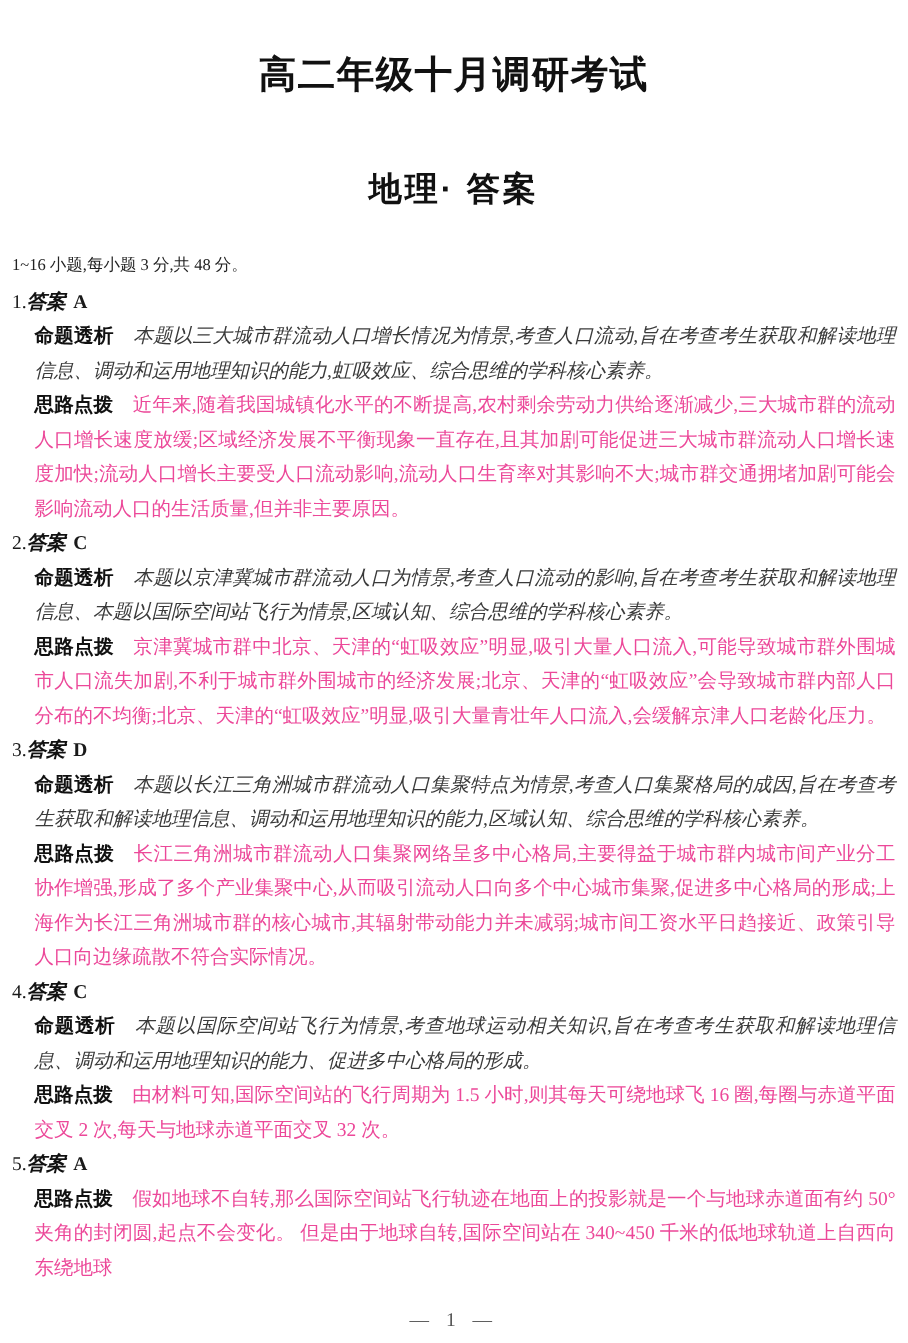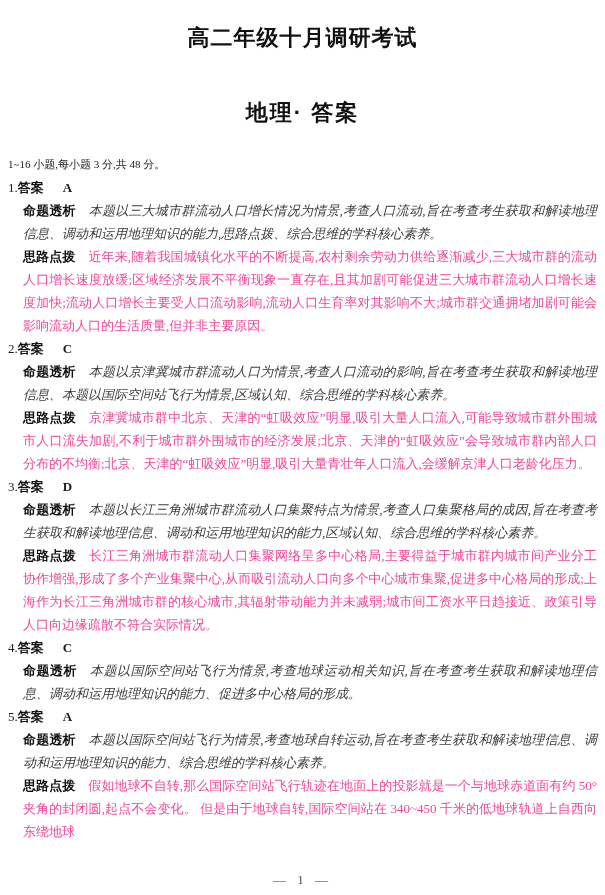--- a/index.html
+++ b/index.html
@@ -10,23 +10,23 @@
   .page {
     position: relative;
     width: 605px;
     height: 895px;
     background: #ffffff;
     overflow: hidden;
     color: #1f1f1f;
     font-family: "Liberation Serif", serif;
   }
   .page-title {
-    margin-top: 23px;
+    margin-top: 33px;
     text-align: center;
-    font-size: 22px;
+    font-size: 25px;
     font-weight: 700;
     letter-spacing: 1px;
     color: #111;
     font-family: "Liberation Sans", sans-serif;
   }
   .page-subtitle {
     margin-top: 45px;
     text-align: center;
     font-size: 22px;
     font-weight: 700;
@@ -52,21 +52,22 @@
     white-space: nowrap;
   }
   .qnum {
     display: inline-block;
     color: #1a1a1a;
   }
   .answer-line .lbl {
     font-weight: 700;
     font-family: "Liberation Sans", sans-serif;
     color: #111;
-    margin-right: 19px;
+    margin-right: 5px;
+    font-style: italic;
   }
   .answer-letter {
     color: #1a1a1a;
     font-weight: 600;
   }
   .para {
     margin: 0;
     padding-left: 15px;
     font-size: 13px;
     line-height: 23px;
@@ -105,42 +106,42 @@
 
 <div class="page">
   <div class="page-title">高二年级十月调研考试</div>
   <div class="page-subtitle">地理· 答案</div>
 
   <div class="content">
     <div class="intro-line">1~16 小题,每小题 3 分,共 48 分。</div>
 
     <div class="question">
       <div class="answer-line"><span class="qnum">1.</span><span class="lbl">答案</span><span class="answer-letter">A</span></div>
-      <p class="para"><span class="lbl">命题透析</span><span class="analysis-text">本题以三大城市群流动人口增长情况为情景,考查人口流动,旨在考查考生获取和解读地理信息、调动和运用地理知识的能力,思路点拨、综合思维的学科核心素养。</span></p>
+      <p class="para"><span class="lbl">命题透析</span><span class="analysis-text">本题以三大城市群流动人口增长情况为情景,考查人口流动,旨在考查考生获取和解读地理信息、调动和运用地理知识的能力,虹吸效应、综合思维的学科核心素养。</span></p>
       <p class="para"><span class="lbl">思路点拨</span><span class="tips-text">近年来,随着我国城镇化水平的不断提高,农村剩余劳动力供给逐渐减少,三大城市群的流动人口增长速度放缓;区域经济发展不平衡现象一直存在,且其加剧可能促进三大城市群流动人口增长速度加快;流动人口增长主要受人口流动影响,流动人口生育率对其影响不大;城市群交通拥堵加剧可能会影响流动人口的生活质量,但并非主要原因。</span></p>
     </div>
 
     <div class="question">
       <div class="answer-line"><span class="qnum">2.</span><span class="lbl">答案</span><span class="answer-letter">C</span></div>
       <p class="para"><span class="lbl">命题透析</span><span class="analysis-text">本题以京津冀城市群流动人口为情景,考查人口流动的影响,旨在考查考生获取和解读地理信息、本题以国际空间站飞行为情景,区域认知、综合思维的学科核心素养。</span></p>
       <p class="para"><span class="lbl">思路点拨</span><span class="tips-text">京津冀城市群中北京、天津的“虹吸效应”明显,吸引大量人口流入,可能导致城市群外围城市人口流失加剧,不利于城市群外围城市的经济发展;北京、天津的“虹吸效应”会导致城市群内部人口分布的不均衡;北京、天津的“虹吸效应”明显,吸引大量青壮年人口流入,会缓解京津人口老龄化压力。</span></p>
     </div>
 
     <div class="question">
       <div class="answer-line"><span class="qnum">3.</span><span class="lbl">答案</span><span class="answer-letter">D</span></div>
       <p class="para"><span class="lbl">命题透析</span><span class="analysis-text">本题以长江三角洲城市群流动人口集聚特点为情景,考查人口集聚格局的成因,旨在考查考生获取和解读地理信息、调动和运用地理知识的能力,区域认知、综合思维的学科核心素养。</span></p>
       <p class="para"><span class="lbl">思路点拨</span><span class="tips-text">长江三角洲城市群流动人口集聚网络呈多中心格局,主要得益于城市群内城市间产业分工协作增强,形成了多个产业集聚中心,从而吸引流动人口向多个中心城市集聚,促进多中心格局的形成;上海作为长江三角洲城市群的核心城市,其辐射带动能力并未减弱;城市间工资水平日趋接近、政策引导人口向边缘疏散不符合实际情况。</span></p>
     </div>
 
     <div class="question">
       <div class="answer-line"><span class="qnum">4.</span><span class="lbl">答案</span><span class="answer-letter">C</span></div>
       <p class="para"><span class="lbl">命题透析</span><span class="analysis-text">本题以国际空间站飞行为情景,考查地球运动相关知识,旨在考查考生获取和解读地理信息、调动和运用地理知识的能力、促进多中心格局的形成。</span></p>
+      <p class="para"><span class="lbl">思路点拨</span><span class="tips-text">由材料可知,国际空间站的飞行周期为 1.5 小时,则其每天可绕地球飞 16 圈,每圈与赤道平面交叉 2 次,每天与地球赤道平面交叉 32 次。</span></p>
     </div>
 
     <div class="question">
       <div class="answer-line"><span class="qnum">5.</span><span class="lbl">答案</span><span class="answer-letter">A</span></div>
-      <p class="para"><span class="lbl">命题透析</span><span class="analysis-text">本题以国际空间站飞行为情景,考查地球自转运动,旨在考查考生获取和解读地理信息、调动和运用地理知识的能力、综合思维的学科核心素养。</span></p>
       <p class="para"><span class="lbl">思路点拨</span><span class="tips-text">假如地球不自转,那么国际空间站飞行轨迹在地面上的投影就是一个与地球赤道面有约 50°夹角的封闭圆,起点不会变化。 但是由于地球自转,国际空间站在 340~450 千米的低地球轨道上自西向东绕地球</span></p>
     </div>
   </div>
 
   <div class="page-footer">— 1 —</div>
 </div>
 
 </body></html>

